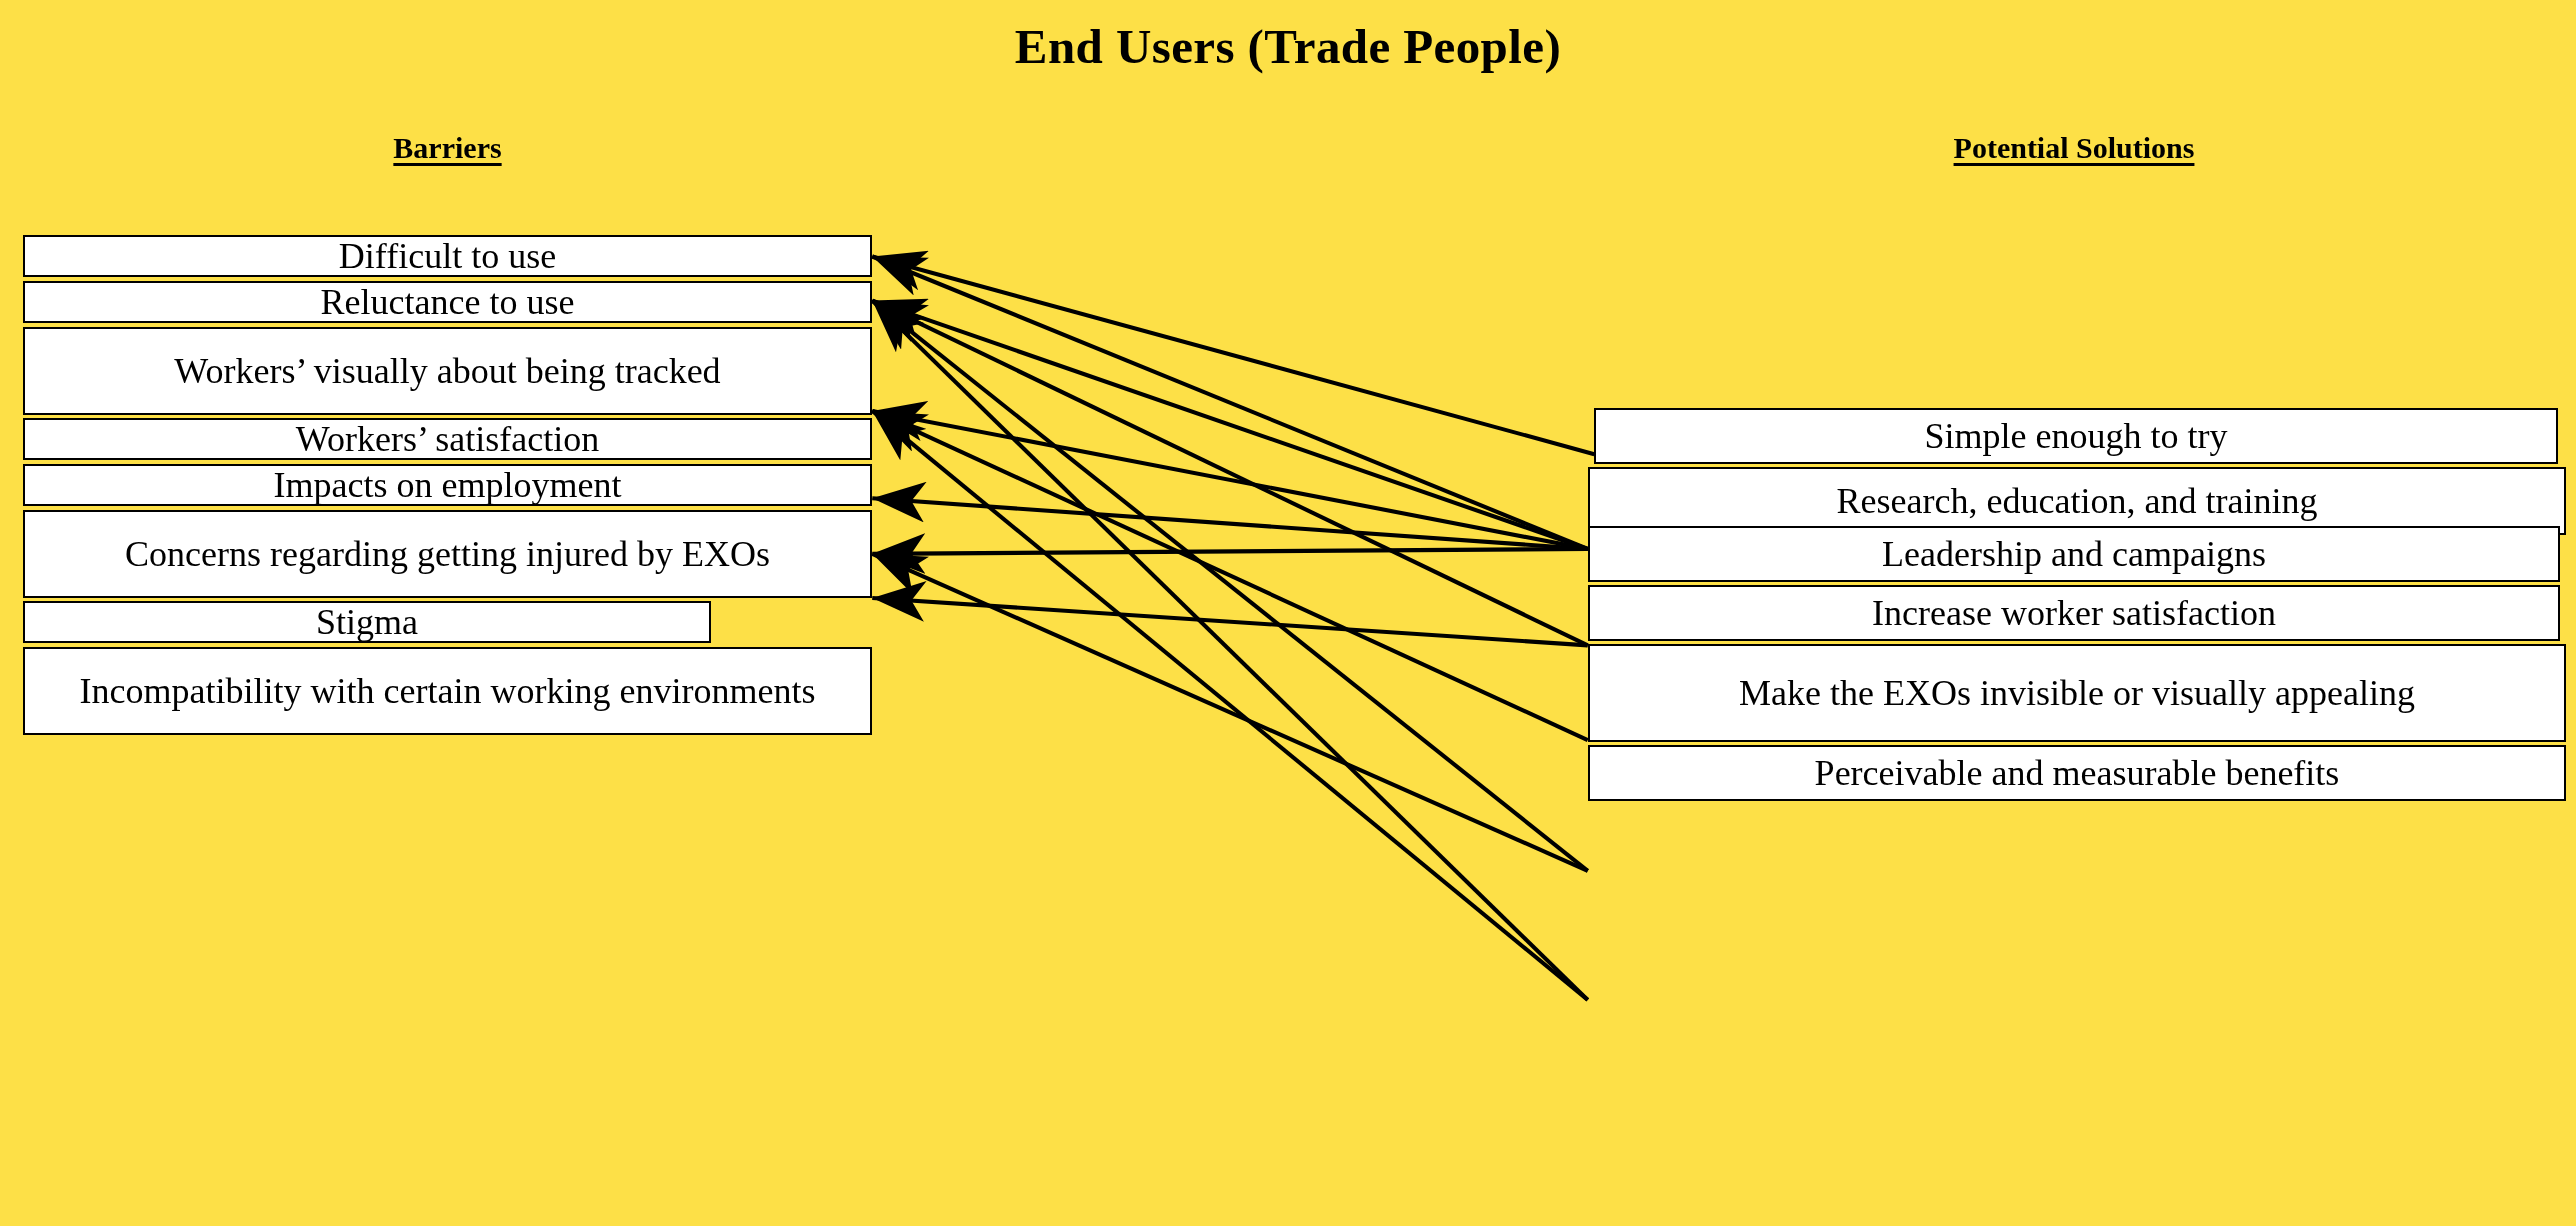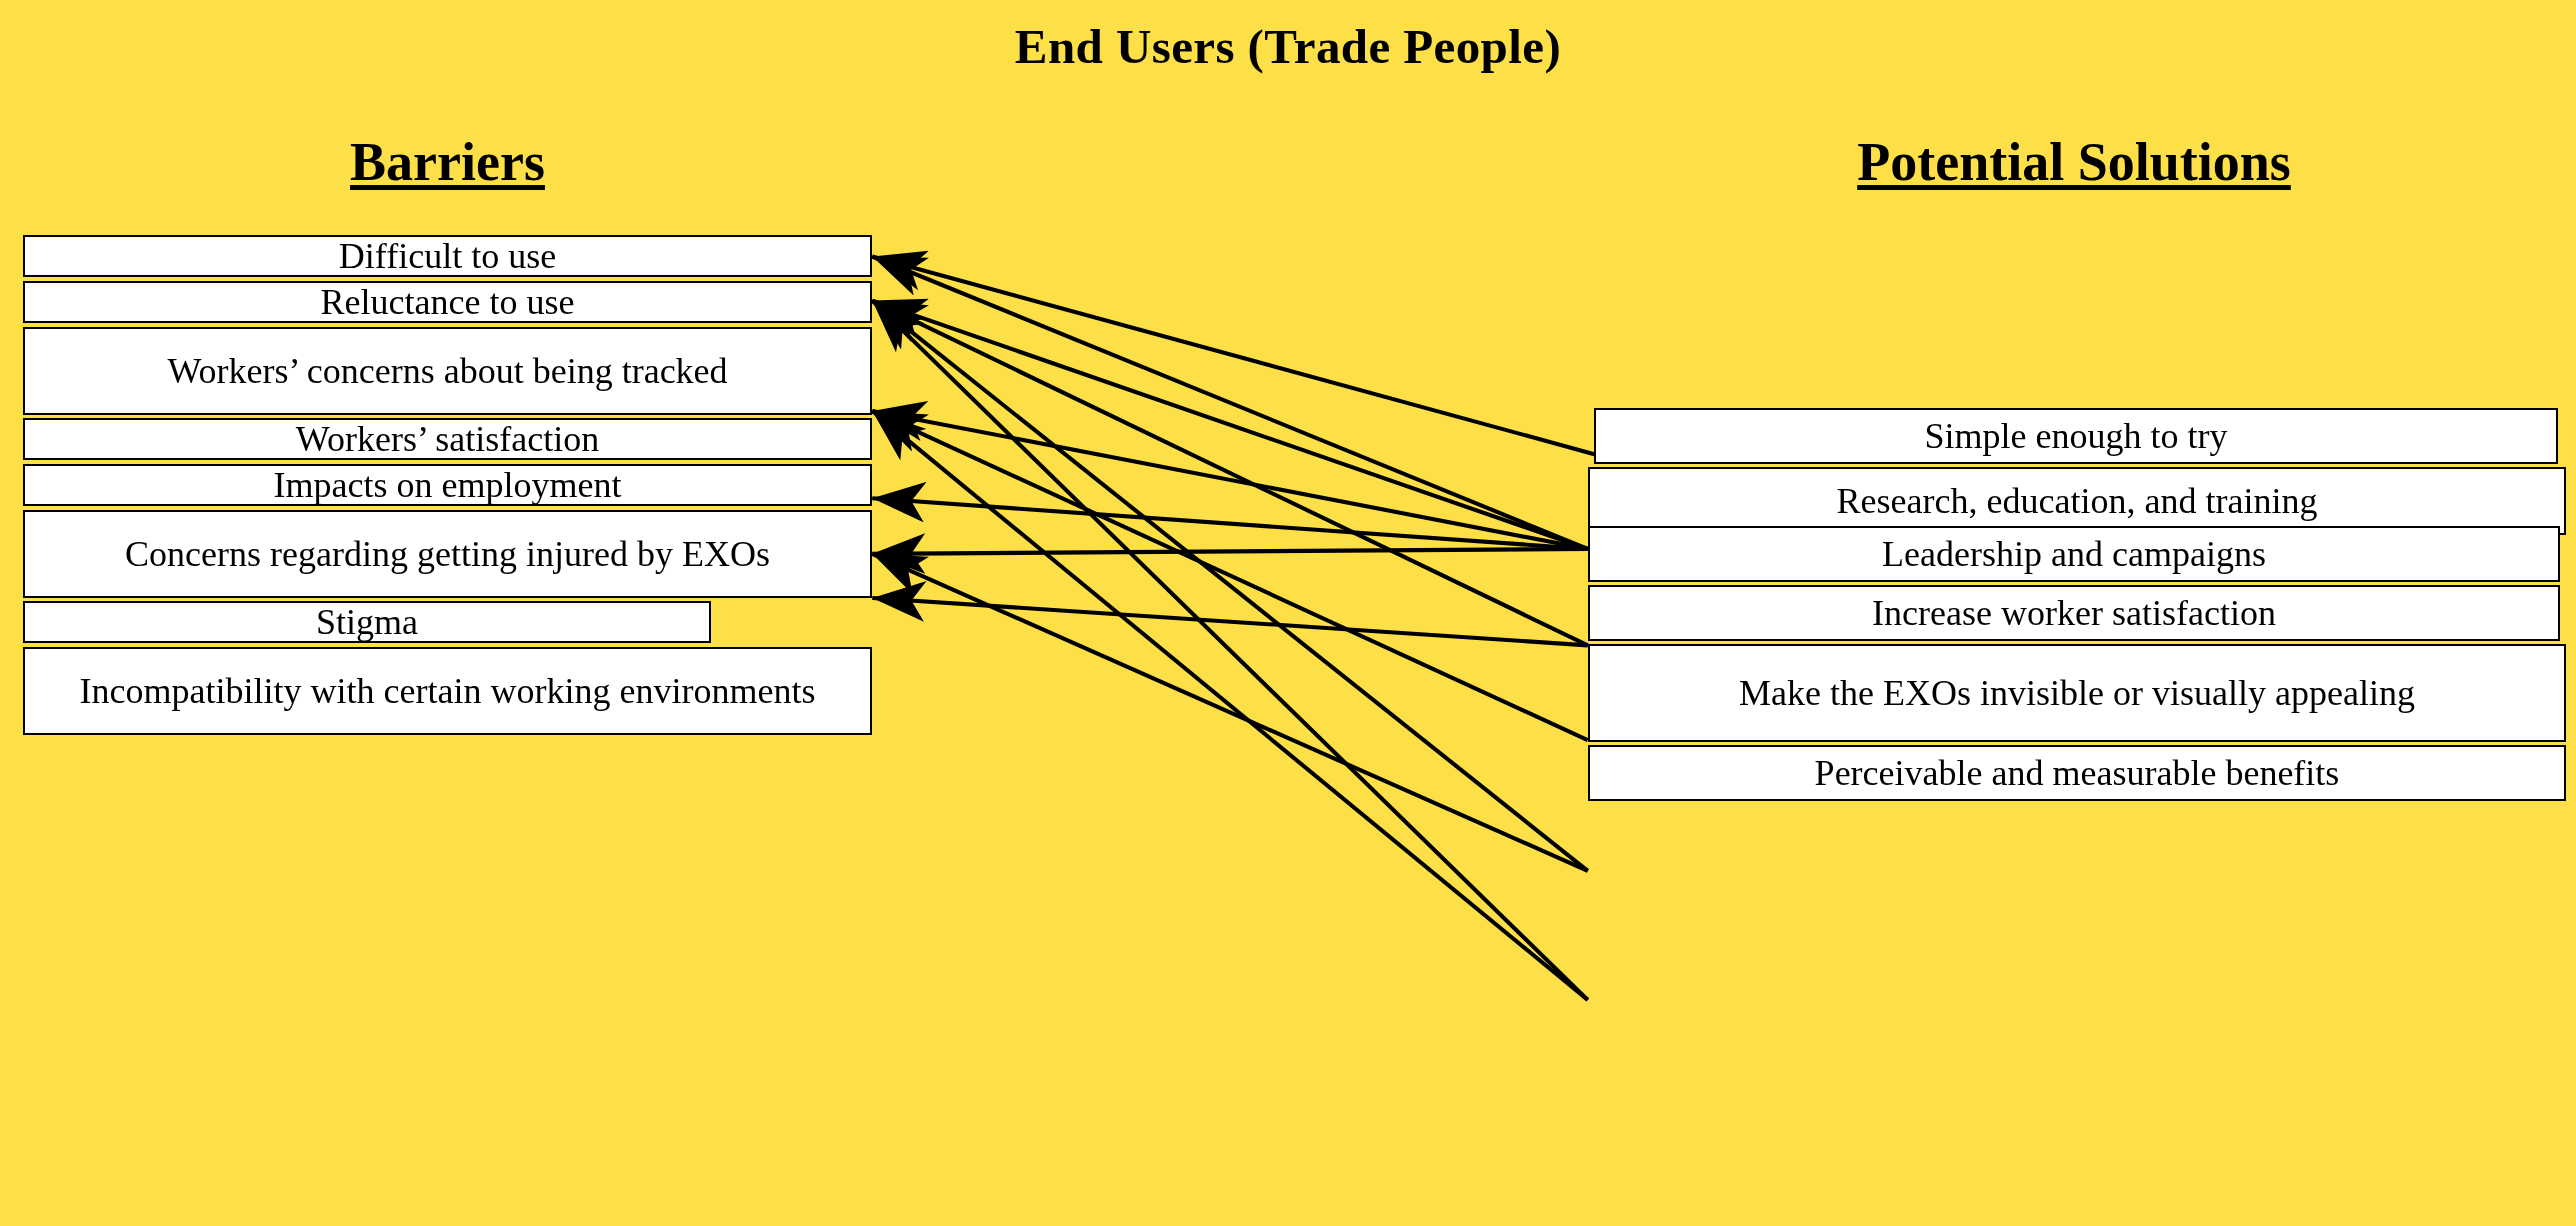--- a/index.html
+++ b/index.html
@@ -29,21 +29,21 @@
     text-align: center;
     font-size: 49px;
     font-weight: bold;
     letter-spacing: 0.4px;
     white-space: nowrap;
   }
 
   
   .col-heading {
     position: absolute;
-    font-size: 54px;
+    font-size: 30px;
     font-weight: bold;
     text-decoration: underline;
     text-underline-offset: 4.9px;
     text-align: center;
     white-space: nowrap;
   }
   #heading-barriers {
     left: 23px;
     top: 131px;
     width: 849px;
@@ -121,21 +121,21 @@
 
   <div class="box" style="left:23px; top:235px; width:849px; height:42px;">
     <span>Difficult to use</span>
   </div>
 
   <div class="box" style="left:23px; top:281px; width:849px; height:42px;">
     <span>Reluctance to use</span>
   </div>
 
   <div class="box" style="left:23px; top:327px; width:849px; height:88px;">
-    <span>Workers’ concerns about being tracked</span>
+    <span>Workers’ visually about being tracked</span>
   </div>
 
   <div class="box" style="left:23px; top:418px; width:849px; height:42px;">
     <span>Workers’ satisfaction</span>
   </div>
 
   <div class="box" style="left:23px; top:464px; width:849px; height:42px;">
     <span>Impacts on employment</span>
   </div>
 

